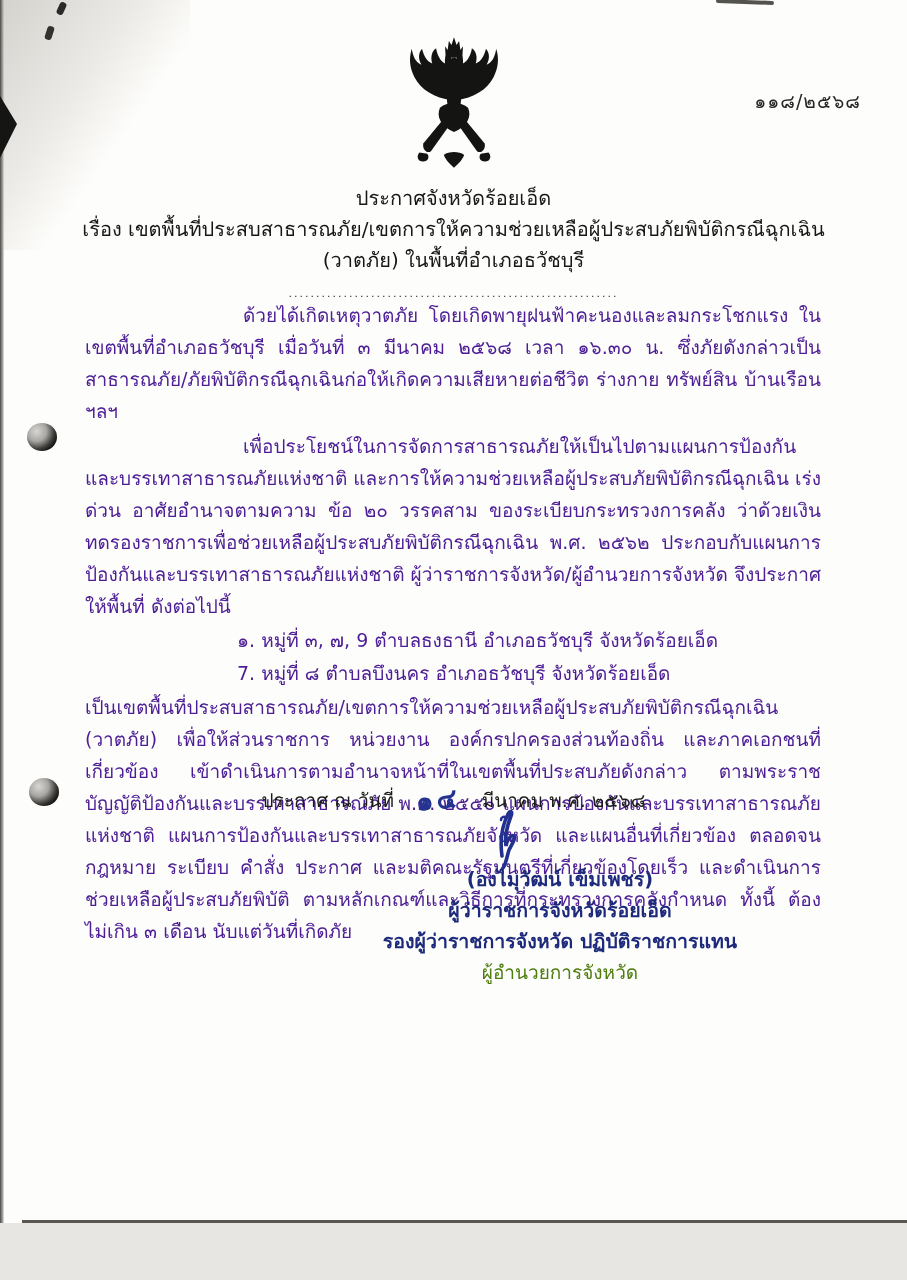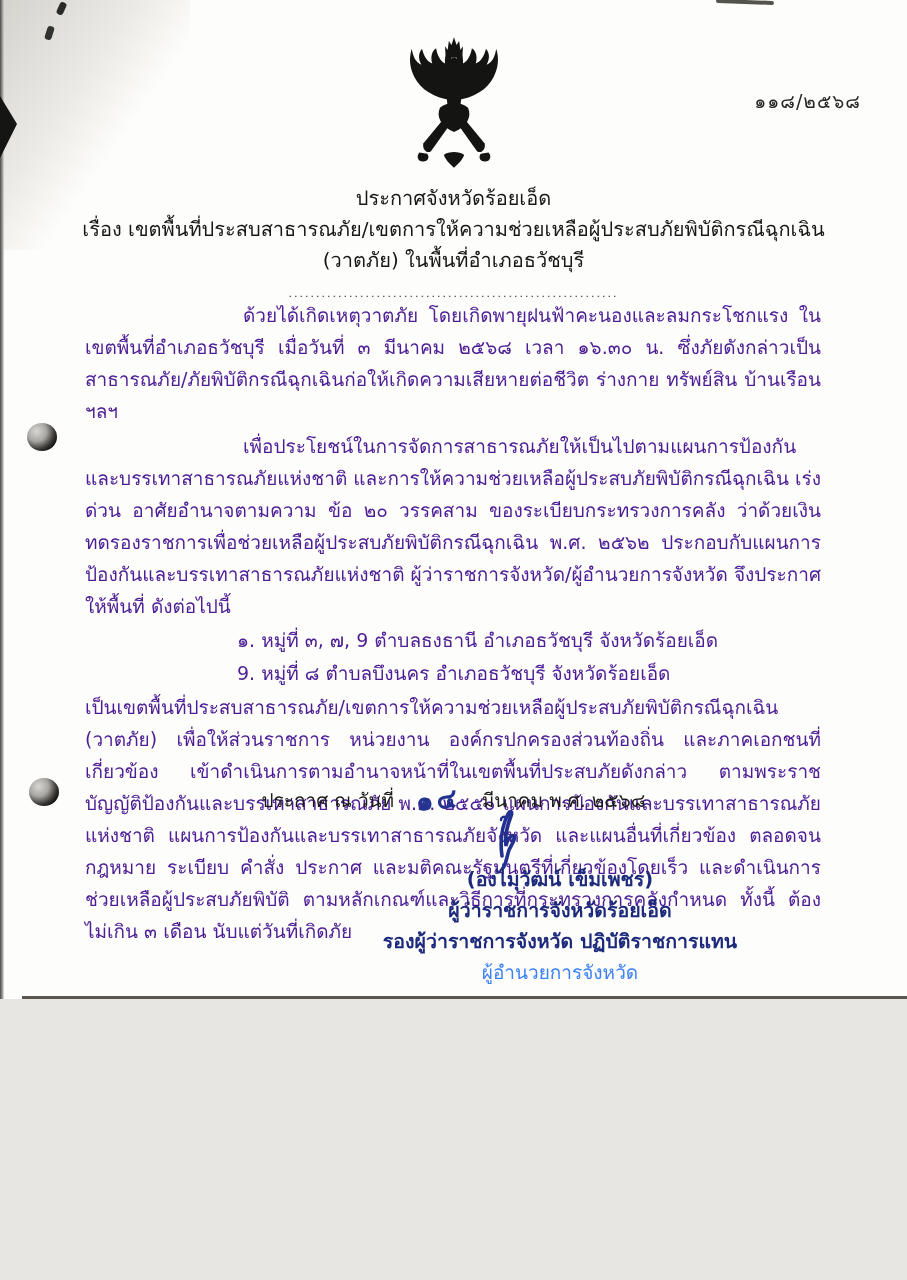--- a/index.html
+++ b/index.html
@@ -4,21 +4,21 @@
 <style>
   html,body{margin:0;padding:0;}
   body{
     width:907px;height:1280px;
     background:#e8e6e2;
     font-family:"DejaVu Sans", sans-serif;
     -webkit-font-smoothing:antialiased;
   }
   .page{
     position:relative;
-    width:907px;height:999px;
+    width:907px;height:1223px;
     background:#fdfdfb;
     overflow:hidden;
     color:#1c1c1c;
   }
   
   .edge-left{position:absolute;left:0;top:0;width:4px;height:1280px;
     background:linear-gradient(to right,#4a4a48,#b9b7b2 80%,transparent);}
   .edge-bottom{position:absolute;left:22px;bottom:0;width:885px;height:3px;background:#59574f;}
   .corner-shade{position:absolute;left:0;top:0;width:190px;height:250px;
     background:linear-gradient(125deg,#d4d2cd 0%,#eceae6 38%,rgba(255,255,255,0) 60%);}
@@ -51,21 +51,21 @@
   .date-line{position:absolute;left:0;right:0;top:776px;text-align:center;
     font-size:19px;color:#1b1b19;}
   .date-line .part{margin:0 8px;}
   .hand-day{display:inline-block;font-size:27px;font-weight:bold;color:#23338f;
     transform:rotate(-5deg) translateY(2px);margin:0 14px;letter-spacing:3px;}
   
   .sig-squiggle{position:absolute;left:482px;top:806px;}
   .sig-block{position:absolute;left:215px;top:864px;width:690px;text-align:center;
     line-height:31px;font-size:19.5px;}
   .sig-blue{color:#1d2a7c;font-weight:bold;}
-  .sig-black{color:#3b82f6;font-weight:normal;font-size:19px;}
+  .sig-black{color:#4d7c0f;font-weight:normal;font-size:19px;}
 </style>
 </head>
 <body>
 
 <div class="page">
 
   <div class="corner-shade"></div>
   <div class="edge-left"></div>
   <div class="edge-bottom"></div>
   <div class="corner-wedge"></div>
@@ -109,21 +109,21 @@
     <div>ประกาศจังหวัดร้อยเอ็ด</div>
     <div>เรื่อง  เขตพื้นที่ประสบสาธารณภัย/เขตการให้ความช่วยเหลือผู้ประสบภัยพิบัติกรณีฉุกเฉิน</div>
     <div>(วาตภัย) ในพื้นที่อำเภอธวัชบุรี</div>
     <div class="dots">............................................................</div>
   </div>
 
   <div class="body-text">
     <p class="p-indent">ด้วยได้เกิดเหตุวาตภัย โดยเกิดพายุฝนฟ้าคะนองและลมกระโชกแรง ในเขตพื้นที่อำเภอธวัชบุรี เมื่อวันที่ ๓ มีนาคม ๒๕๖๘ เวลา ๑๖.๓๐ น. ซึ่งภัยดังกล่าวเป็นสาธารณภัย/ภัยพิบัติกรณีฉุกเฉินก่อให้เกิดความเสียหายต่อชีวิต ร่างกาย ทรัพย์สิน บ้านเรือน ฯลฯ</p>
     <p class="p-indent p2">เพื่อประโยชน์ในการจัดการสาธารณภัยให้เป็นไปตามแผนการป้องกันและบรรเทาสาธารณภัยแห่งชาติ และการให้ความช่วยเหลือผู้ประสบภัยพิบัติกรณีฉุกเฉิน เร่งด่วน อาศัยอำนาจตามความ ข้อ ๒๐ วรรคสาม ของระเบียบกระทรวงการคลัง ว่าด้วยเงินทดรองราชการเพื่อช่วยเหลือผู้ประสบภัยพิบัติกรณีฉุกเฉิน พ.ศ. ๒๕๖๒ ประกอบกับแผนการป้องกันและบรรเทาสาธารณภัยแห่งชาติ ผู้ว่าราชการจังหวัด/ผู้อำนวยการจังหวัด จึงประกาศให้พื้นที่ ดังต่อไปนี้</p>
     <div class="area-list">๑. หมู่ที่ ๓, ๗, 9 ตำบลธงธานี อำเภอธวัชบุรี จังหวัดร้อยเอ็ด</div>
-    <div class="area-list">9. หมู่ที่ ๘ ตำบลบึงนคร อำเภอธวัชบุรี จังหวัดร้อยเอ็ด</div>
+    <div class="area-list">7. หมู่ที่ ๘ ตำบลบึงนคร อำเภอธวัชบุรี จังหวัดร้อยเอ็ด</div>
     <p>เป็นเขตพื้นที่ประสบสาธารณภัย/เขตการให้ความช่วยเหลือผู้ประสบภัยพิบัติกรณีฉุกเฉิน (วาตภัย) เพื่อให้ส่วนราชการ หน่วยงาน องค์กรปกครองส่วนท้องถิ่น และภาคเอกชนที่เกี่ยวข้อง เข้าดำเนินการตามอำนาจหน้าที่ในเขตพื้นที่ประสบภัยดังกล่าว ตามพระราชบัญญัติป้องกันและบรรเทาสาธารณภัย พ.ศ. ๒๕๕๐ แผนการป้องกันและบรรเทาสาธารณภัยแห่งชาติ แผนการป้องกันและบรรเทาสาธารณภัยจังหวัด และแผนอื่นที่เกี่ยวข้อง ตลอดจนกฎหมาย ระเบียบ คำสั่ง ประกาศ และมติคณะรัฐมนตรีที่เกี่ยวข้องโดยเร็ว และดำเนินการช่วยเหลือผู้ประสบภัยพิบัติ ตามหลักเกณฑ์และวิธีการที่กระทรวงการคลังกำหนด ทั้งนี้ ต้องไม่เกิน ๓ เดือน นับแต่วันที่เกิดภัย</p>
   </div>
 
   <div class="date-line">
     <span class="part">ประกาศ  ณ  วันที่</span><span class="hand-day">๑๔</span><span class="part">มีนาคม  พ.ศ. ๒๕๖๘</span>
   </div>
 
   <div class="sig-squiggle">
     <svg width="46" height="64" viewBox="0 0 46 64">
       <path d="M20 50 C18 36 20 20 26 8 C28 4 31 5 29 10 C25 20 23 32 24 40 C25 34 29 28 32 30 C34 32 30 38 27 44 C25 50 24 58 21 62" fill="none" stroke="#22308f" stroke-width="3.6" stroke-linecap="round"></path>

